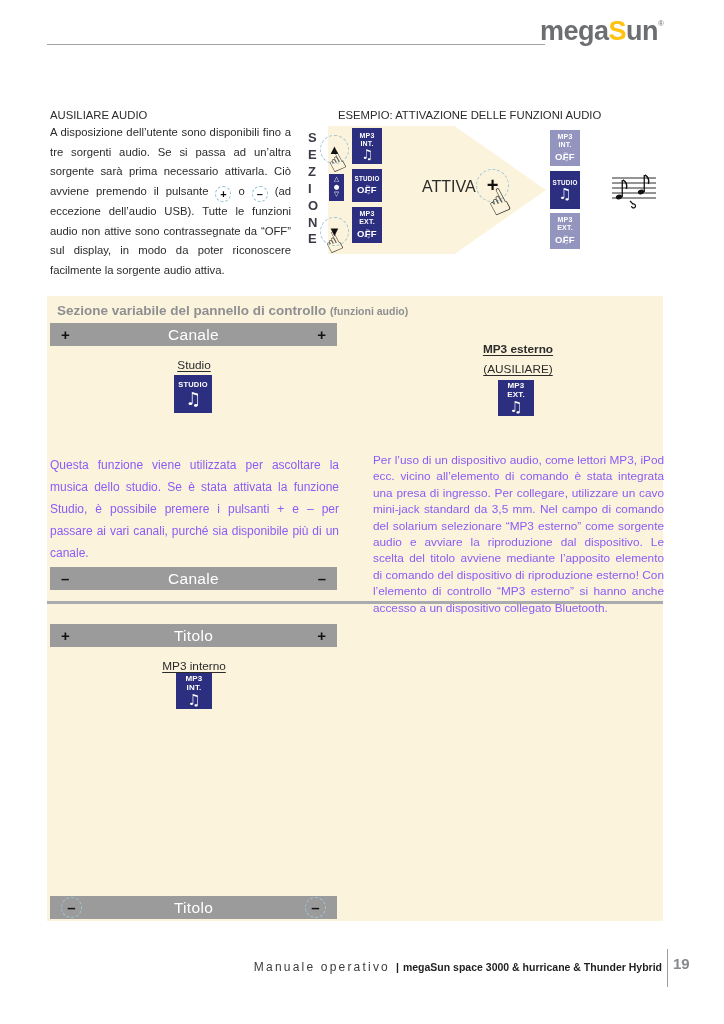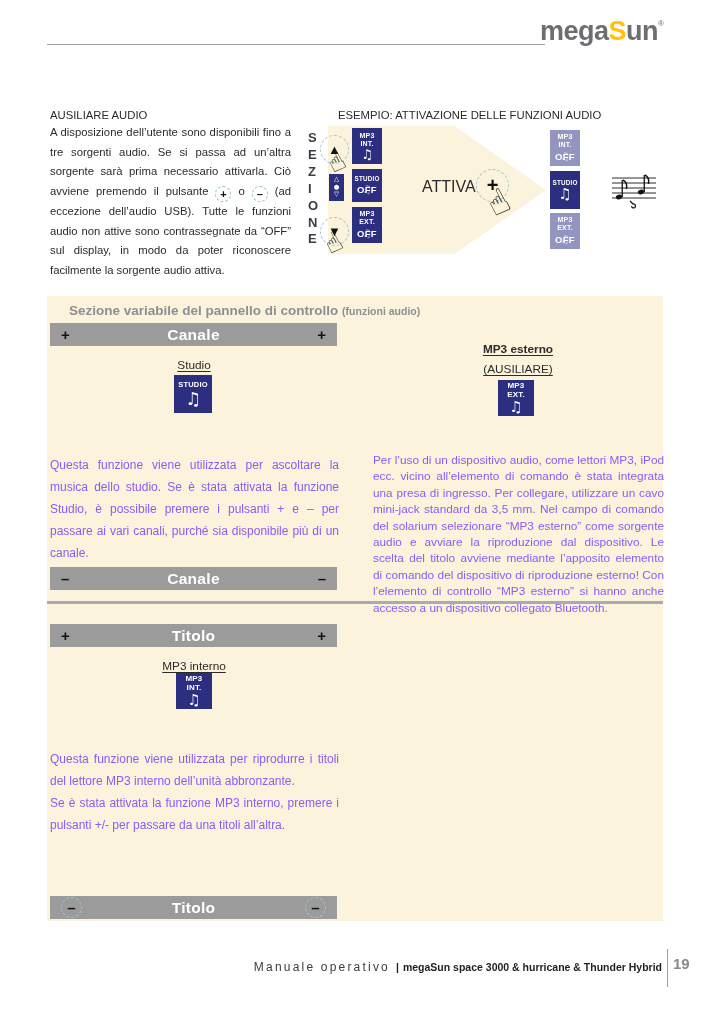--- a/index.html
+++ b/index.html
@@ -60,26 +60,26 @@
   .attiva { position:absolute; left:114px; top:54px; font-size:16px; color:#2b2b2b; }
   .ri-1 { left:242px; top:6px;  width:30px; height:36px; }
   .ri-2 { left:242px; top:47px; width:30px; height:38px; }
   .ri-2 .t { font-size:6.3px; }
   .ri-2 .n { font-size:15px; line-height:15px; }
   .ri-3 { left:242px; top:89px; width:30px; height:36px; }
   .staff { position:absolute; left:302px; top:44px; }
 
   
   .panel { position:absolute; left:47px; top:296px; width:616px; height:625px; background:#fcf3dc; }
-  .panel-title { position:absolute; left:22px; top:7px; font-size:13.5px; font-weight:bold; color:#8d8f92; }
+  .panel-title { position:absolute; left:10px; top:7px; font-size:13.5px; font-weight:bold; color:#8d8f92; }
   .panel-title .suffix { font-size:10.5px; }
   .bar { position:absolute; left:3px; width:287px; height:23px; background:#9c9b9b;
          display:flex; align-items:center; justify-content:space-between; padding:0 11px; box-sizing:border-box; }
   .bar .sign { font-size:15px; font-weight:900; color:#111; line-height:1; }
-  .bar .lbl { color:#fff; font-size:15.5px; font-weight:bold; letter-spacing:0.3px; }
+  .bar .lbl { color:#fff; font-size:15.5px; font-weight:normal; letter-spacing:0.3px; }
   .bar-1 { top:27px; } .bar-2 { top:271px; } .bar-3 { top:328px; } .bar-4 { top:600px; }
   .sign-circle { width:19px; height:19px; border:1.2px dashed #9fc6d8; border-radius:50%;
                  display:flex; align-items:center; justify-content:center; }
 
   .u-label { text-decoration:underline; text-underline-offset:2px; }
   .center-lbl { position:absolute; text-align:center; font-size:11.8px; color:#2b2b2b; }
   .studio-label { left:0; top:62px; width:294px; }
   .studio-icon { left:127px; top:79px; width:38px; height:38px; }
   .studio-icon .t { font-size:7.5px; }
   .studio-icon .n { font-size:18px; line-height:19px; }
@@ -264,24 +264,20 @@
       <span class="lbl">Titolo</span>
       <span class="sign">+</span>
     </div>
 
     <div class="center-lbl int-label"><span class="u-label">MP3 interno</span></div>
     <div class="dicon int-icon">
       <div class="t">MP3</div>
       <div class="t">INT.</div>
       <div class="n">♫</div>
     </div>
-    <div class="para int-text">
-      <p>Questa funzione viene utilizzata per riprodurre i titoli del lettore MP3 interno dell’unità abbronzante.</p>
-      <p>Se è stata attivata la funzione MP3 interno, premere i pulsanti +/- per passare da una titoli all’altra.</p>
-    </div>
 
     <div class="bar bar-4">
       <span class="sign-circle">
           <span class="sign">–</span>
         </span>
       <span class="lbl">Titolo</span>
       <span class="sign-circle">
           <span class="sign">–</span>
         </span>
     </div>

